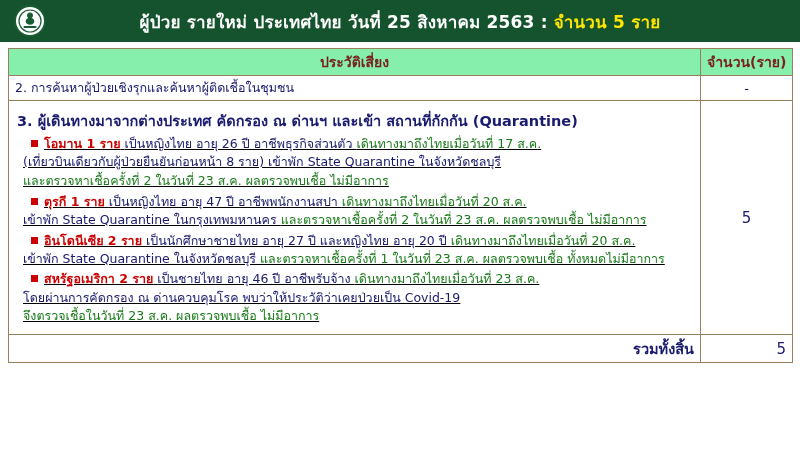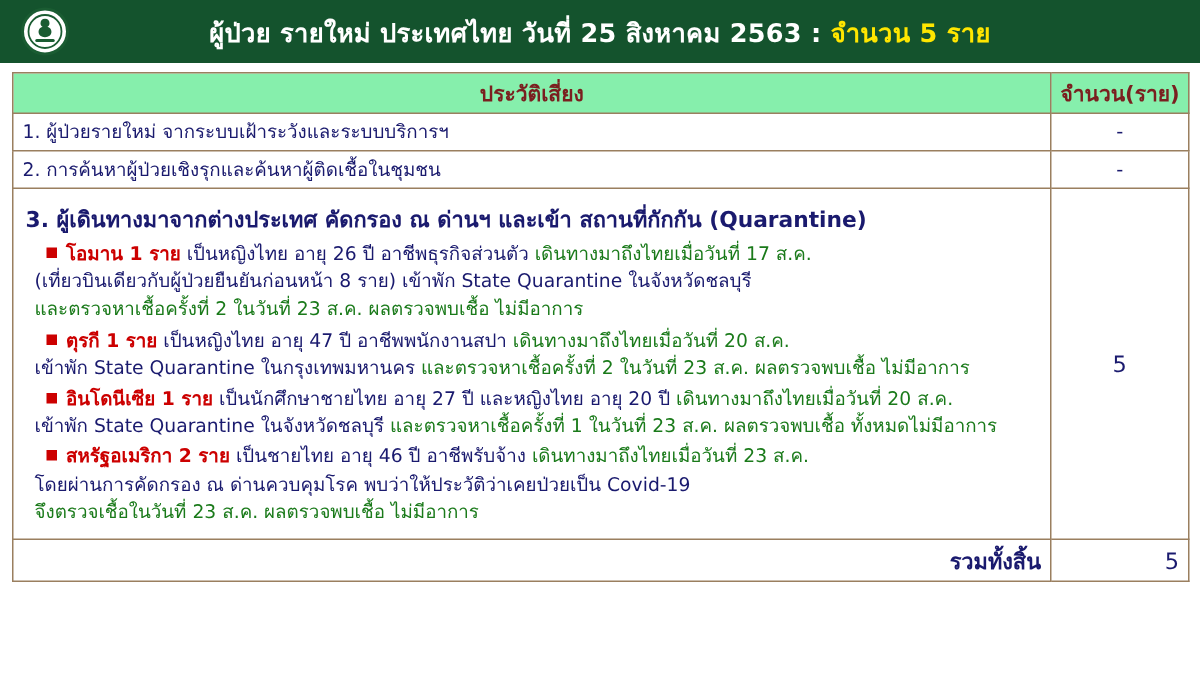--- a/index.html
+++ b/index.html
@@ -107,20 +107,21 @@
   }
   .num-big {
     text-align: center;
     font-size: 15px;
     color: #1a1a6e;
     vertical-align: middle !important;
   }
 
   .entry {
     margin: 0 0 2px 0;
+    text-decoration: underline;
   }
   .entry-head {
     display: flex;
     align-items: baseline;
     font-size: 12.5px;
     line-height: 1.45;
     padding-left: 14px;
   }
   .bullet {
     width: 7px;
@@ -187,24 +188,20 @@
         <col class="col-num">
       </colgroup>
       <thead>
         <tr>
           <th>ประวัติเสี่ยง</th>
           <th>จำนวน(ราย)</th>
         </tr>
       </thead>
       <tbody>
         <tr class="row-simple">
-          <td>1. ผู้ป่วยรายใหม่ จากระบบเฝ้าระวังและระบบบริการฯ</td>
-          <td class="num">-</td>
-        </tr>
-        <tr class="row-simple">
           <td>2. การค้นหาผู้ป่วยเชิงรุกและค้นหาผู้ติดเชื้อในชุมชน</td>
           <td class="num">-</td>
         </tr>
 
         <tr>
           <td class="sec-cell">
             <div class="sec-title">3.  ผู้เดินทางมาจากต่างประเทศ คัดกรอง ณ ด่านฯ และเข้า สถานที่กักกัน (Quarantine)</div>
 
             <div class="entry">
               <div class="entry-head">
@@ -228,21 +225,21 @@
                   <span class="t-green">เดินทางมาถึงไทยเมื่อวันที่  20 ส.ค.</span>
                 </span>
               </div>
               <div class="entry-line"><span class="t-blue">เข้าพัก State Quarantine  ในกรุงเทพมหานคร  </span><span class="t-green">และตรวจหาเชื้อครั้งที่  2 ในวันที่ 23 ส.ค.  ผลตรวจพบเชื้อ  ไม่มีอาการ</span></div>
             </div>
 
             <div class="entry">
               <div class="entry-head">
                 <span class="bullet"></span>
                 <span>
-                  <span class="t-red">อินโดนีเซีย 1 ราย</span>
+                  <span class="t-red">อินโดนีเซีย 2 ราย</span>
                   <span class="t-blue">เป็นนักศึกษาชายไทย  อายุ 27 ปี  และหญิงไทย  อายุ 20 ปี </span>
                   <span class="t-green">เดินทางมาถึงไทยเมื่อวันที่  20 ส.ค.</span>
                 </span>
               </div>
               <div class="entry-line"><span class="t-blue">เข้าพัก State Quarantine  ในจังหวัดชลบุรี  </span><span class="t-green">และตรวจหาเชื้อครั้งที่  1 ในวันที่ 23 ส.ค. ผลตรวจพบเชื้อ  ทั้งหมดไม่มีอาการ</span></div>
             </div>
 
             <div class="entry">
               <div class="entry-head">
                 <span class="bullet"></span>

